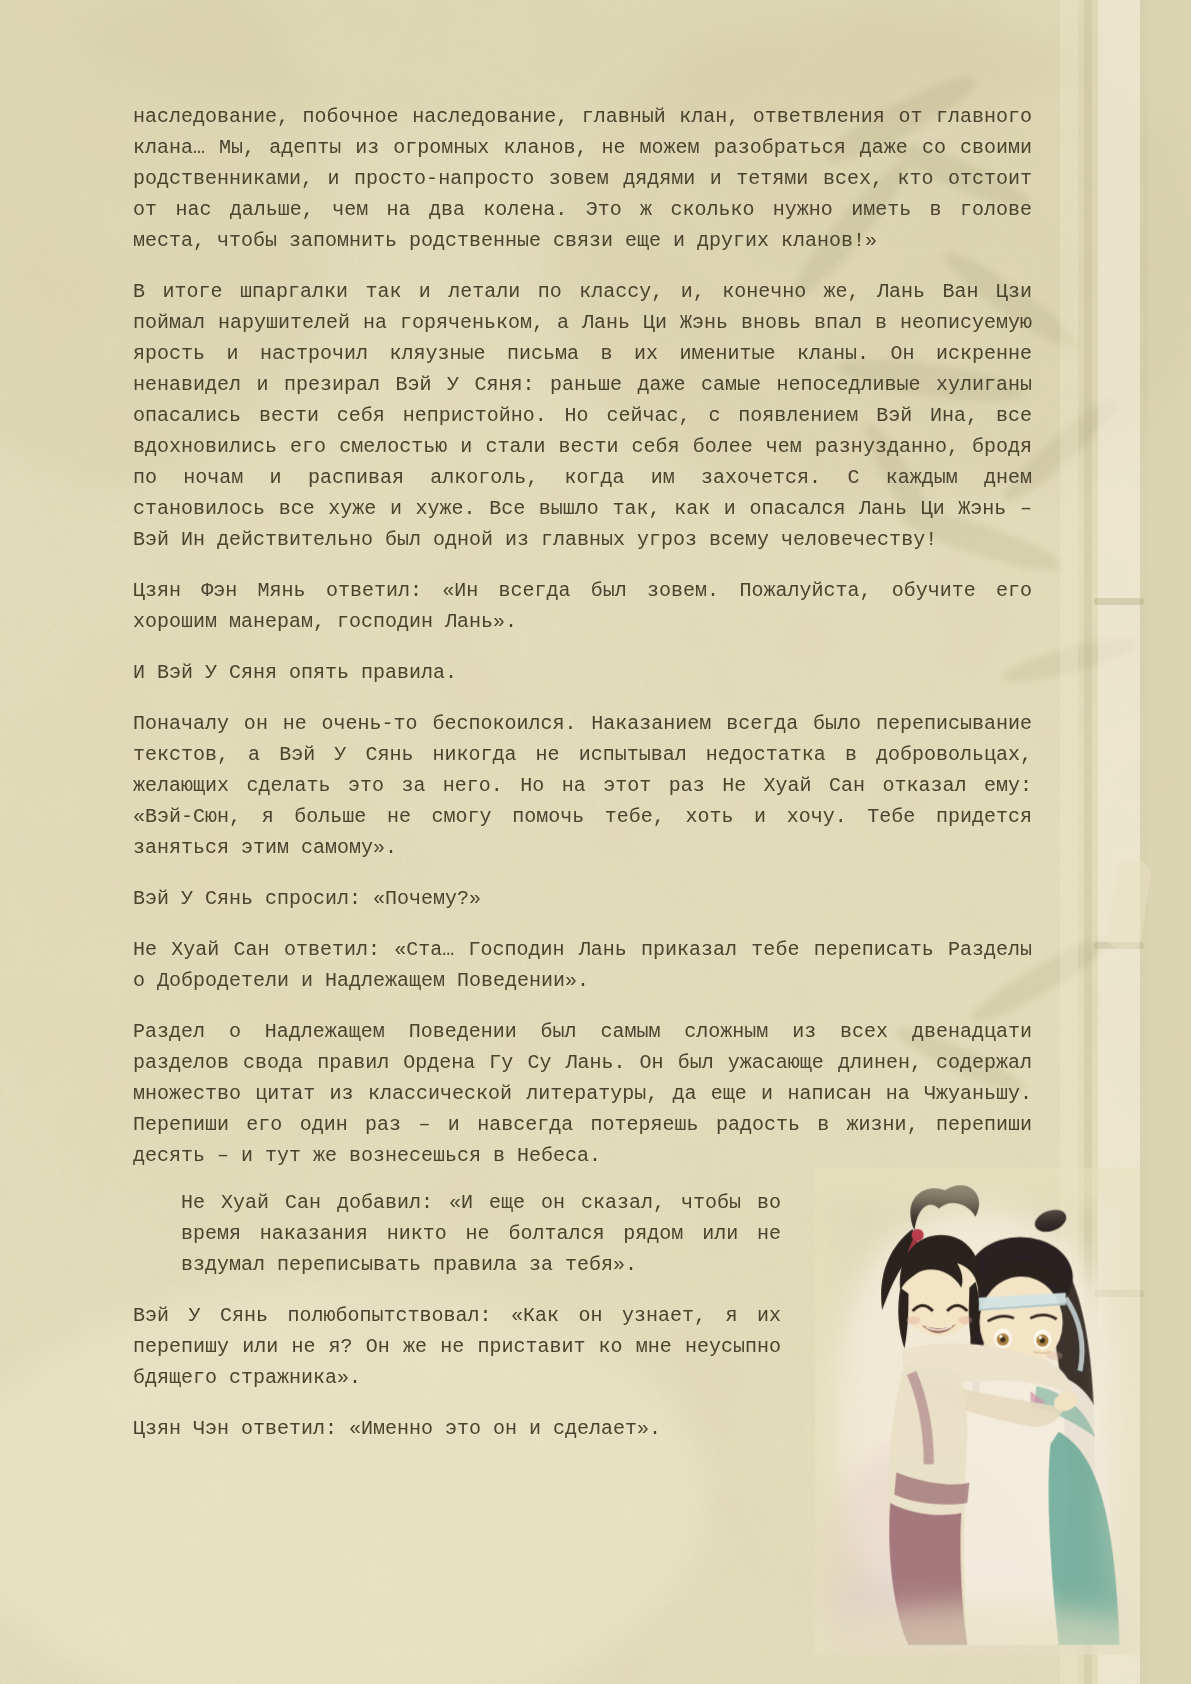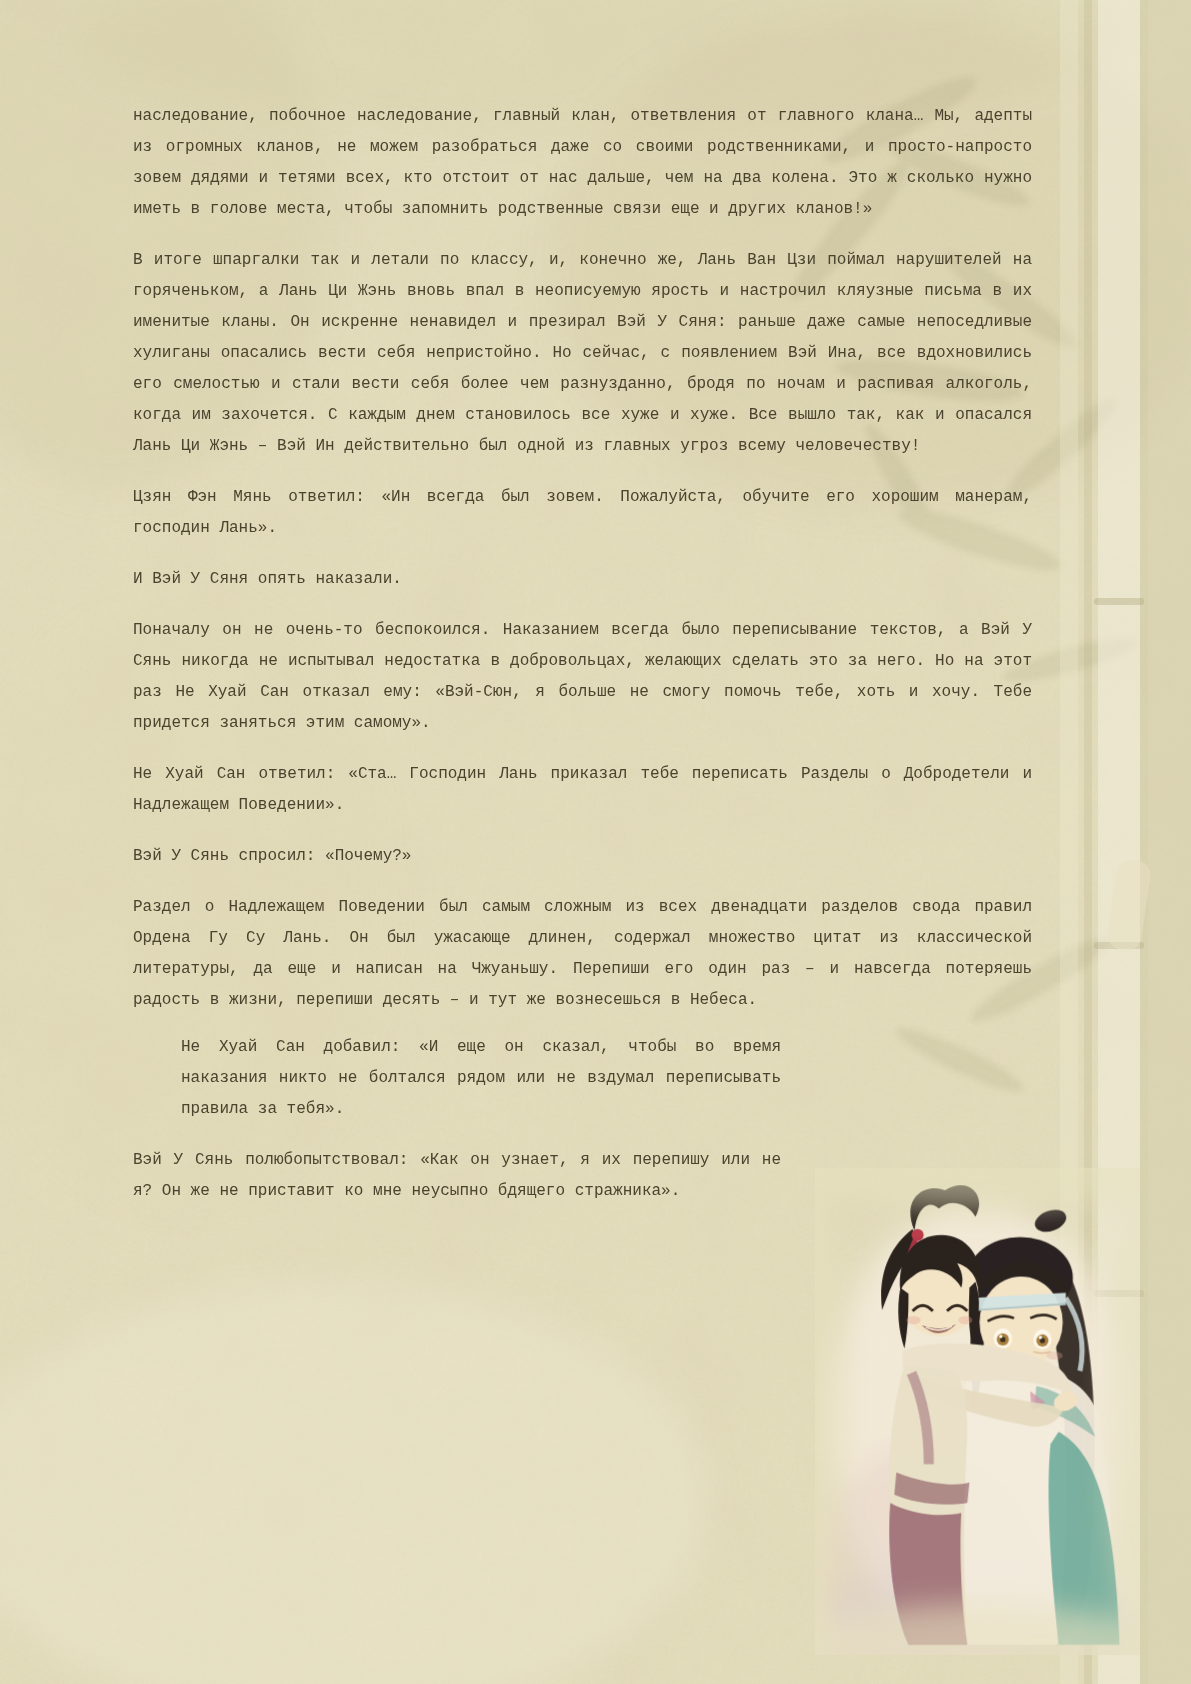--- a/index.html
+++ b/index.html
@@ -8,21 +8,21 @@
     width:1191px;height:1684px;
     background:#e8e1c0;
     overflow:hidden;
     font-family:"Liberation Mono","DejaVu Sans Mono",monospace;
   }
   .texture{position:absolute;left:0;top:0;z-index:0;pointer-events:none;}
   .illustration{position:absolute;left:815px;top:1168px;z-index:1;pointer-events:none;}
   .text-block{
     position:absolute;left:133px;top:101px;width:899px;
     z-index:2;
-    font-size:16px;line-height:31px;
+    font-size:20px;line-height:31px;
     color:#4b432e;
     text-align:justify;
     letter-spacing:0;
   }
   .text-block p{margin:0 0 20px 0;}
   .text-block p.joined{margin-bottom:16px;}
   .text-block p.tight{margin-top:0;margin-left:48px;}
   .img-spacer{float:right;width:245px;height:400px;margin-left:6px;}
 </style>
 </head>
@@ -172,24 +172,25 @@
       <ellipse cx="-28" cy="250" rx="58" ry="270" opacity="0.55"></ellipse>
       <ellipse cx="348" cy="250" rx="58" ry="270" opacity="0.5"></ellipse>
       <ellipse cx="160" cy="505" rx="230" ry="75" opacity="0.6"></ellipse>
     </g>
   </svg>
 
   <main class="text-block">
     <p>наследование, побочное наследование, главный клан, ответвления от главного клана… Мы, адепты из огромных кланов, не можем разобраться даже со своими родственниками, и просто-напросто зовем дядями и тетями всех, кто отстоит от нас дальше, чем на два колена. Это ж сколько нужно иметь в голове места, чтобы запомнить родственные связи еще и других кланов!»</p>
     <p>В итоге шпаргалки так и летали по классу, и, конечно же, Лань Ван Цзи поймал нарушителей на горяченьком, а Лань Ци Жэнь вновь впал в неописуемую ярость и настрочил кляузные письма в их именитые кланы. Он искренне ненавидел и презирал Вэй У Сяня: раньше даже самые непоседливые хулиганы опасались вести себя непристойно. Но сейчас, с появлением Вэй Ина, все вдохновились его смелостью и стали вести себя более чем разнузданно, бродя по ночам и распивая алкоголь, когда им захочется. С каждым днем становилось все хуже и хуже. Все вышло так, как и опасался Лань Ци Жэнь – Вэй Ин действительно был одной из главных угроз всему человечеству!</p>
     <p>Цзян Фэн Мянь ответил: «Ин всегда был зовем. Пожалуйста, обучите его хорошим манерам, господин Лань».</p>
-    <p>И Вэй У Сяня опять наказали.</p>
+    <p>И Вэй У Сяня опять правила.</p>
     <p>Поначалу он не очень-то беспокоился. Наказанием всегда было переписывание текстов, а Вэй У Сянь никогда не испытывал недостатка в добровольцах, желающих сделать это за него. Но на этот раз Не Хуай Сан отказал ему: «Вэй-Сюн, я больше не смогу помочь тебе, хоть и хочу. Тебе придется заняться этим самому».</p>
+    <p>Вэй У Сянь спросил: «Почему?»</p>
     <p>Не Хуай Сан ответил: «Ста… Господин Лань приказал тебе переписать Разделы о Добродетели и Надлежащем Поведении».</p>
-    <p>Вэй У Сянь спросил: «Почему?»</p>
     <p class="joined">Раздел о Надлежащем Поведении был самым сложным из всех двенадцати разделов свода правил Ордена Гу Су Лань. Он был ужасающе длинен, содержал множество цитат из классической литературы, да еще и написан на Чжуаньшу. Перепиши его один раз – и навсегда потеряешь радость в жизни, перепиши десять – и тут же вознесешься в Небеса.</p>
     <p class="tight">
       <span class="img-spacer"></span>
       <span>Не Хуай Сан добавил: «И еще он сказал, чтобы во время наказания никто не болтался рядом или не вздумал переписывать правила за тебя».</span>
     </p>
     <p>Вэй У Сянь полюбопытствовал: «Как он узнает, я их перепишу или не я? Он же не приставит ко мне неусыпно бдящего стражника».</p>
+    <p>Цзян Чэн ответил: «Именно это он и сделает».</p>
   </main>
 </div>
 
 </body></html>

